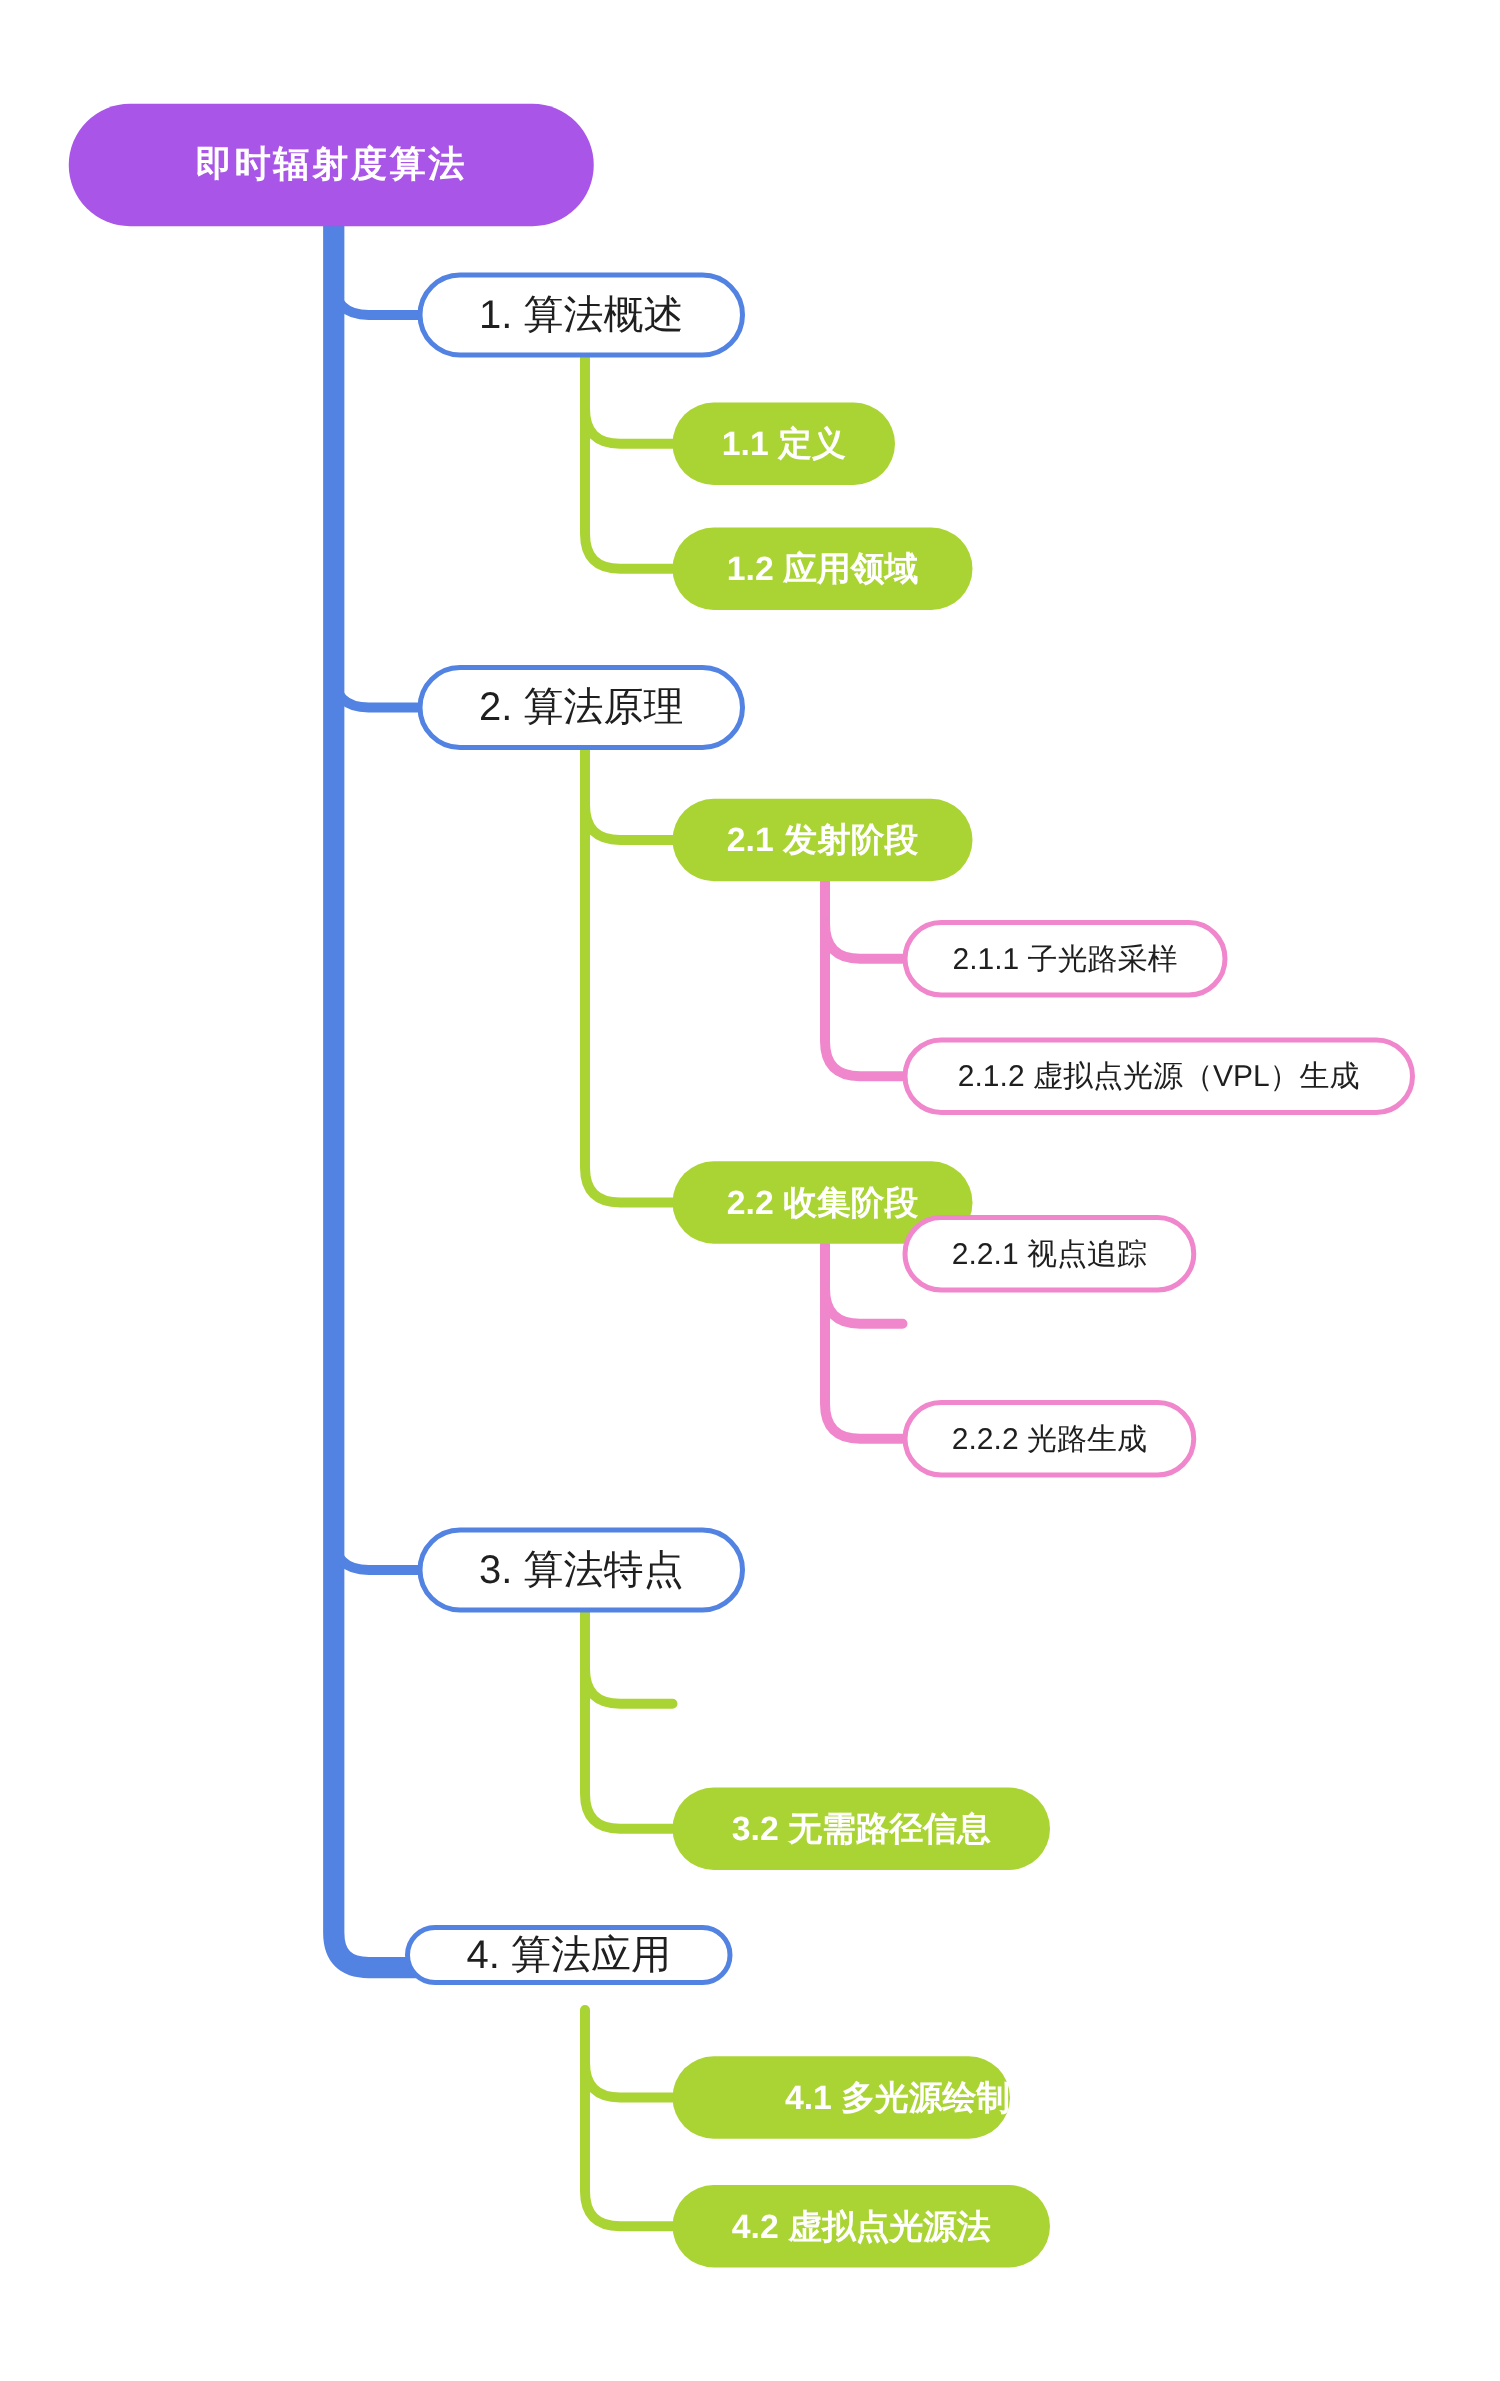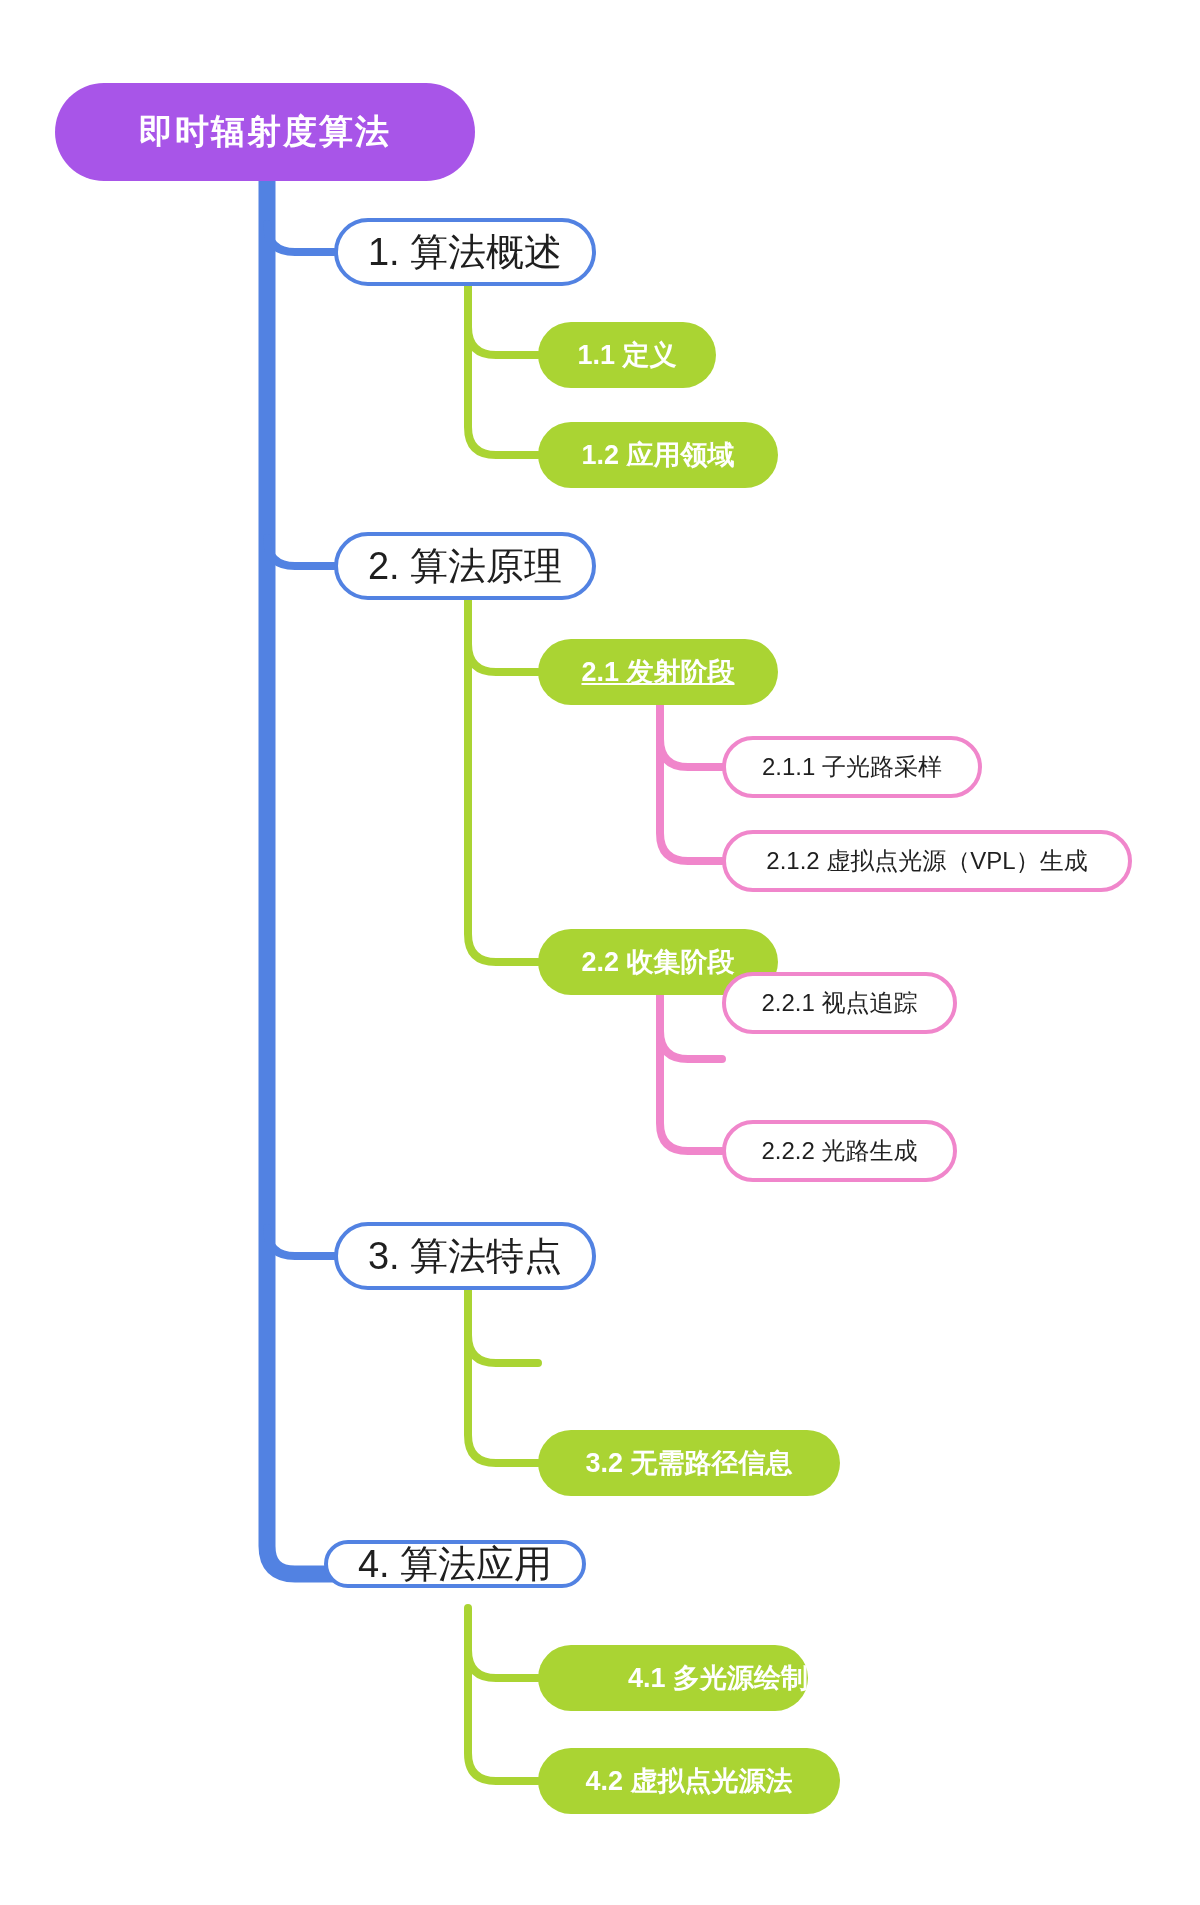--- a/index.html
+++ b/index.html
@@ -28,29 +28,29 @@
     align-items: center;
     justify-content: center;
     box-sizing: border-box;
     border-radius: 999px;
     white-space: nowrap;
     cursor: pointer;
   }
   .node-root {
     background: var(--root-fill);
     color: var(--root-text);
-    font-size: 34px;
+    font-size: 29px;
     font-weight: bold;
     letter-spacing: 2px;
   }
   .node-level1 {
     background: #ffffff;
     border: 4px solid var(--blue);
     color: var(--l1-text);
-    font-size: 38px;
+    font-size: 32px;
     font-weight: 500;
   }
   .node-level2 {
     background: var(--green);
     color: var(--l2-text);
     font-size: 27px;
     font-weight: bold;
   }
   .node-level3 {
     background: #ffffff;
@@ -91,21 +91,21 @@
     </div>
     <div class="node node-level2" style="left: 538px; top: 322px; width: 178px; height: 66px;">
       <span>1.1 定义</span>
     </div>
     <div class="node node-level2" style="left: 538px; top: 422px; width: 240px; height: 66px;">
       <span>1.2 应用领域</span>
     </div>
     <div class="node node-level1" style="left: 334px; top: 532px; width: 262px; height: 68px;">
       <span>2. 算法原理</span>
     </div>
-    <div class="node node-level2" style="left: 538px; top: 639px; width: 240px; height: 66px; text-decoration: underline;">
+    <div class="node node-level2" style="left: 538px; top: 639px; width: 240px; height: 66px;">
       <span>2.1 发射阶段</span>
     </div>
     <div class="node node-level3" style="left: 722px; top: 736px; width: 260px; height: 62px;">
       <span>2.1.1 子光路采样</span>
     </div>
     <div class="node node-level3" style="left: 722px; top: 830px; width: 410px; height: 62px;">
       <span>2.1.2 虚拟点光源（VPL）生成</span>
     </div>
     <div class="node node-level2" style="left: 538px; top: 929px; width: 240px; height: 66px;">
       <span>2.2 收集阶段</span>

